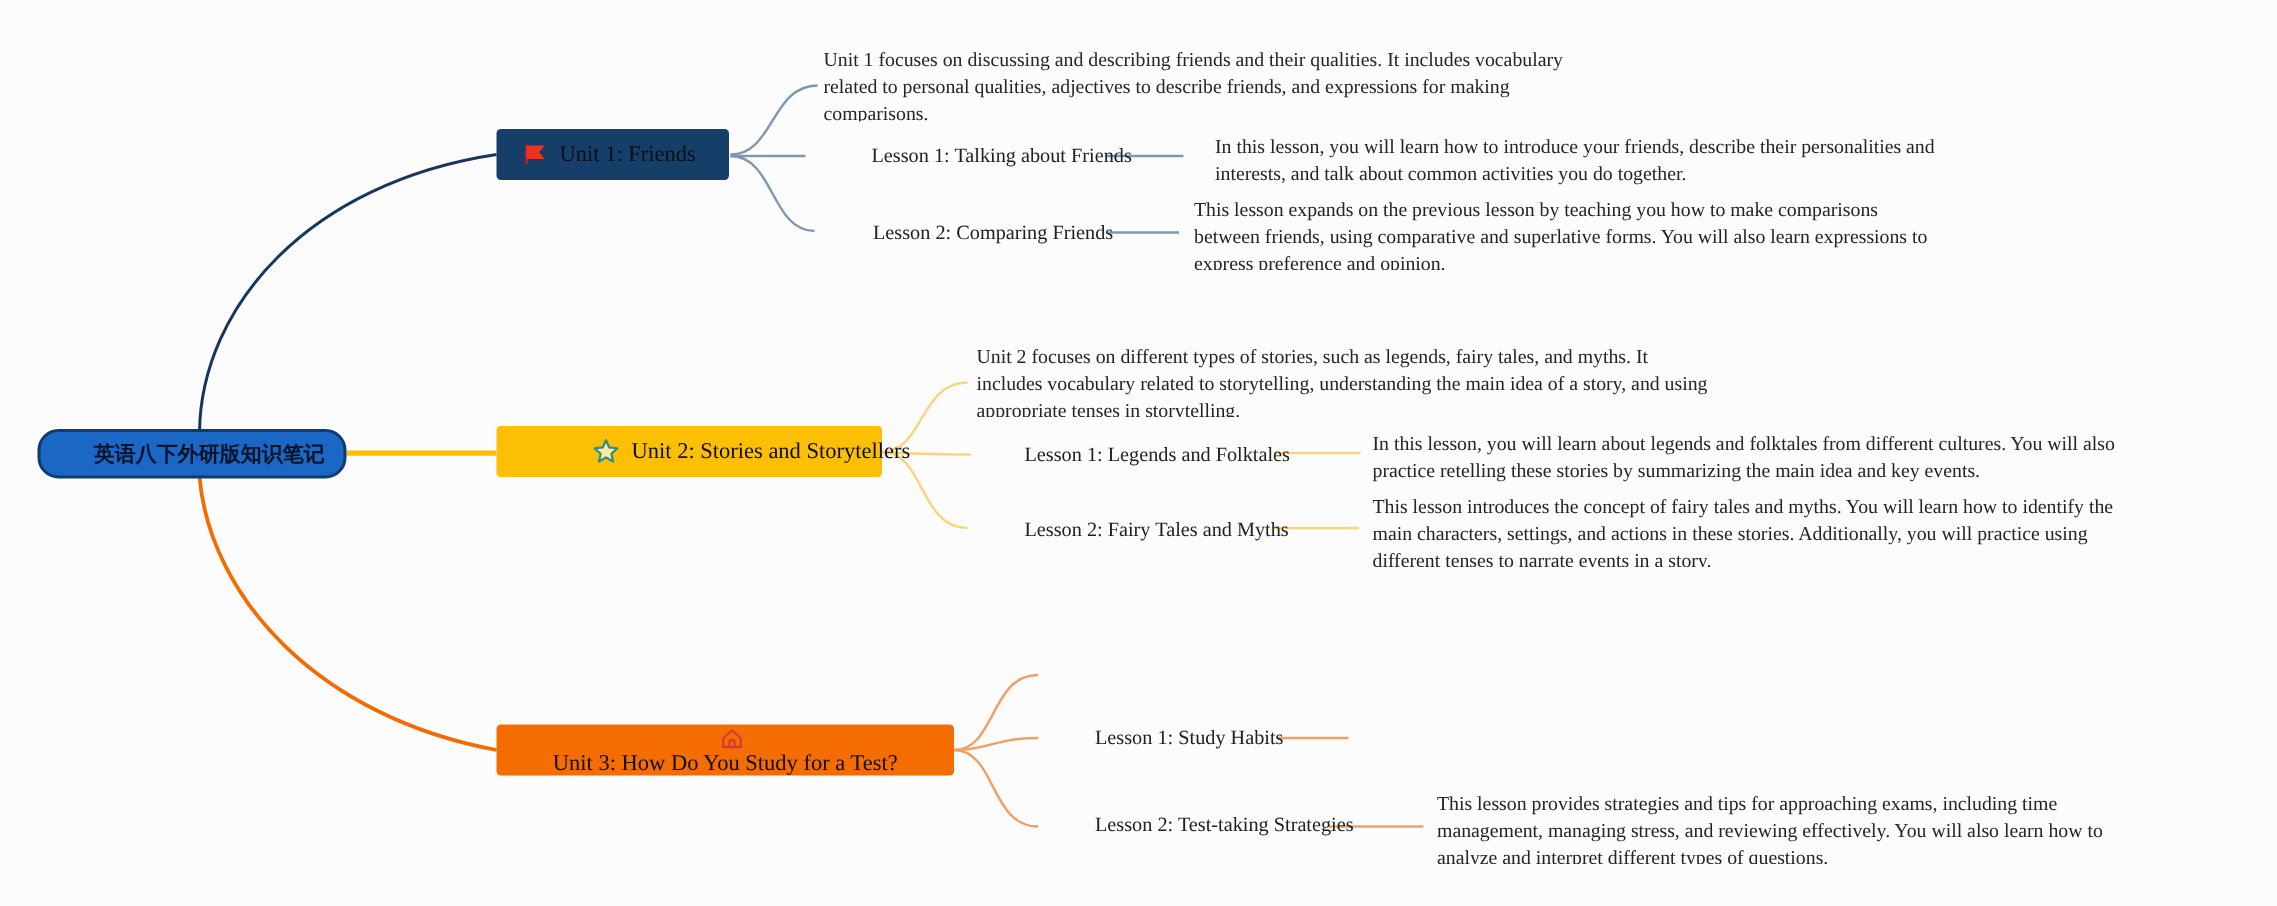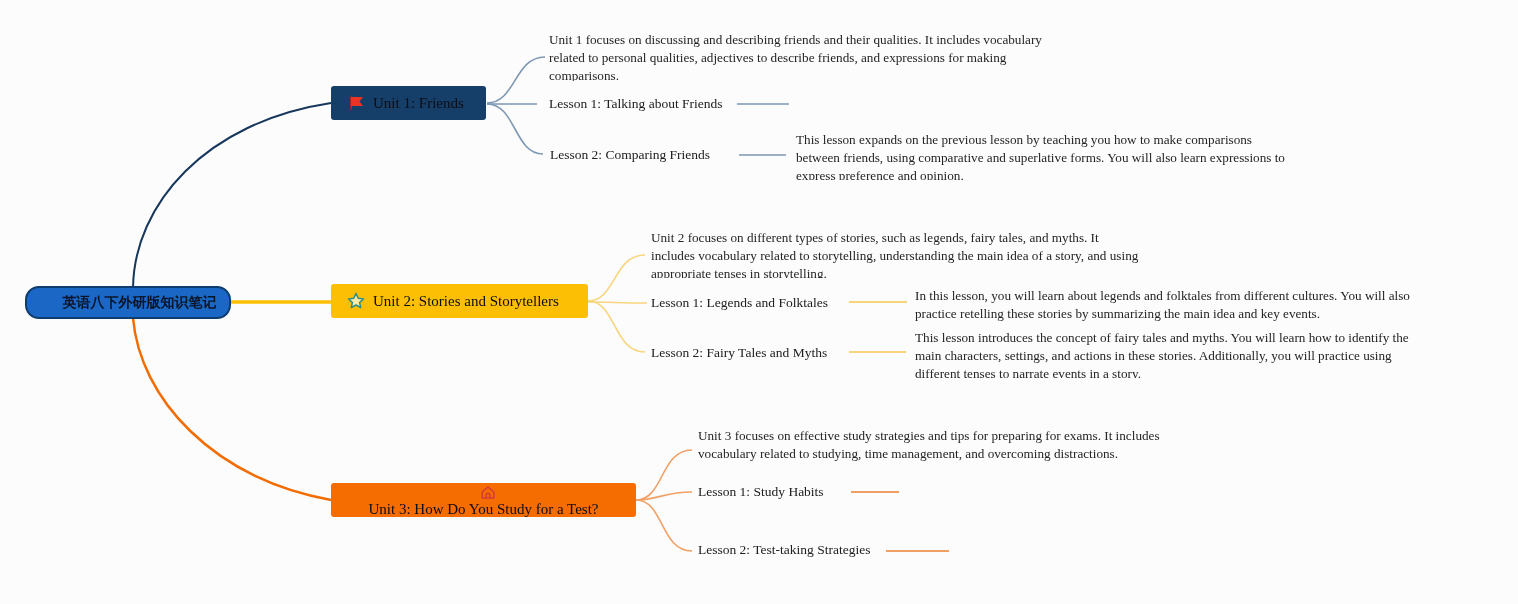--- a/index.html
+++ b/index.html
@@ -18,21 +18,21 @@
   .root{
     background:#1a67c5;border:2px solid #0e3c6e;border-radius:14px;
     justify-content:center;
     font-family:"Liberation Sans", sans-serif;
   }
   .root .txt{font-size:14px;font-weight:bold;color:#0a1428;}
   .unit1{background:#153e68;}
   .unit2{background:#fcbf04;}
   .unit3{background:#f56c01;}
   .lesson{
-    position:absolute;font-size:13.5px;color:#202020;white-space:nowrap;cursor:pointer;
+    position:absolute;font-size:13.5px;color:#202020;white-space:nowrap;cursor:pointer;margin-left:32px;
   }
   .desc{
     position:absolute;font-size:13.2px;line-height:18px;color:#242424;
     overflow:hidden;cursor:pointer;
   }
 </style>
 </head>
 <body>
 
 <div class="canvas">
@@ -69,24 +69,25 @@
     <span class="ic">
       <svg width="18" height="18" viewBox="0 0 18 18">
         <line x1="4" y1="2.5" x2="4" y2="15.5" stroke="#c81e12" stroke-width="1.6"></line>
         <polygon points="4,3 16,3 12.5,7.5 16,12 4,12" fill="#ea3323"></polygon>
       </svg>
     </span>
     <span class="txt">Unit 1: Friends</span>
   </div>
   <div class="desc" style="left:549px;top:31px;width:496px;height:50px;">Unit 1 focuses on discussing and describing friends and their qualities. It includes vocabulary related to personal qualities, adjectives to describe friends, and expressions for making comparisons.</div>
   <div class="lesson" style="left:549px;top:96px;">Lesson 1: Talking about Friends</div>
+  <div class="desc" style="left:810px;top:89px;width:495px;height:40px;">In this lesson, you will learn how to introduce your friends, describe their personalities and interests, and talk about common activities you do together.</div>
   <div class="lesson" style="left:550px;top:147px;text-align:center;">Lesson 2: Comparing Friends</div>
   <div class="desc" style="left:796px;top:131px;width:492px;height:49px;">This lesson expands on the previous lesson by teaching you how to make comparisons between friends, using comparative and superlative forms. You will also learn expressions to express preference and opinion.</div>
 
-  <div class="node unit2" style="left:331px;top:284px;width:257px;height:34px;">
+  <div class="node unit2" style="left:331px;top:284px;width:257px;height:34px;padding-left:48px;">
     <span class="ic">
       <svg width="18" height="18" viewBox="0 0 18 18">
         <polygon points="9,1.5 11.2,6.3 16.5,6.9 12.6,10.5 13.7,15.7 9,13 4.3,15.7 5.4,10.5 1.5,6.9 6.8,6.3" fill="#fbe9a6" stroke="#2f8f86" stroke-width="1.5" stroke-linejoin="round"></polygon>
       </svg>
     </span>
     <span class="txt">Unit 2: Stories and Storytellers</span>
   </div>
   <div class="desc" style="left:651px;top:229px;width:492px;height:49px;">Unit 2 focuses on different types of stories, such as legends, fairy tales, and myths. It includes vocabulary related to storytelling, understanding the main idea of a story, and using appropriate tenses in storytelling.</div>
   <div class="lesson" style="left:651px;top:295px;">Lesson 1: Legends and Folktales</div>
   <div class="desc" style="left:915px;top:287px;width:505px;height:40px;">In this lesson, you will learn about legends and folktales from different cultures. You will also practice retelling these stories by summarizing the main idea and key events.</div>
@@ -95,17 +96,17 @@
 
   <div class="node unit3" style="left:331px;top:483px;width:305px;height:34px;flex-direction:column;">
     <span class="ic">
       <svg width="18" height="18" viewBox="0 0 18 18">
         <path d="M3.2,9 L9,4 L14.8,9 V15 H3.2 Z" fill="none" stroke="#d43a3a" stroke-width="1.5" stroke-linejoin="round"></path>
         <path d="M7.3,15 V11 Q9,9.6 10.7,11 V15" fill="none" stroke="#d43a3a" stroke-width="1.4"></path>
       </svg>
     </span>
     <span class="txt">Unit 3: How Do You Study for a Test?</span>
   </div>
-  <div class="desc" style="left:698px;top:427px;width:494px;height:38px;">Unit 3 focuses on effective study strategies and tips for preparing for exams. It includes vocabulary related to studying, time management, and overcoming distractions.</div>
   <div class="lesson" style="left:698px;top:484px;">Lesson 1: Study Habits</div>
   <div class="lesson" style="left:698px;top:542px;">Lesson 2: Test-taking Strategies</div>
+  <div class="desc" style="left:958px;top:527px;width:478px;height:49px;">This lesson provides strategies and tips for approaching exams, including time management, managing stress, and reviewing effectively. You will also learn how to analyze and interpret different types of questions.</div>
 
 </div>
 
 </body></html>

